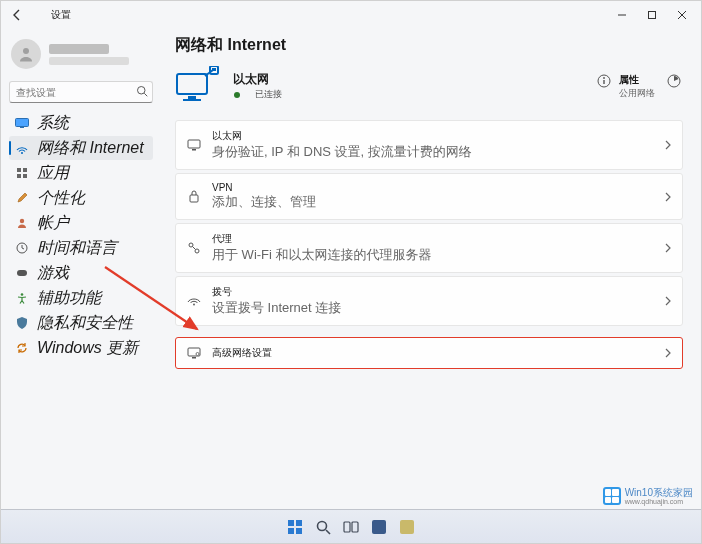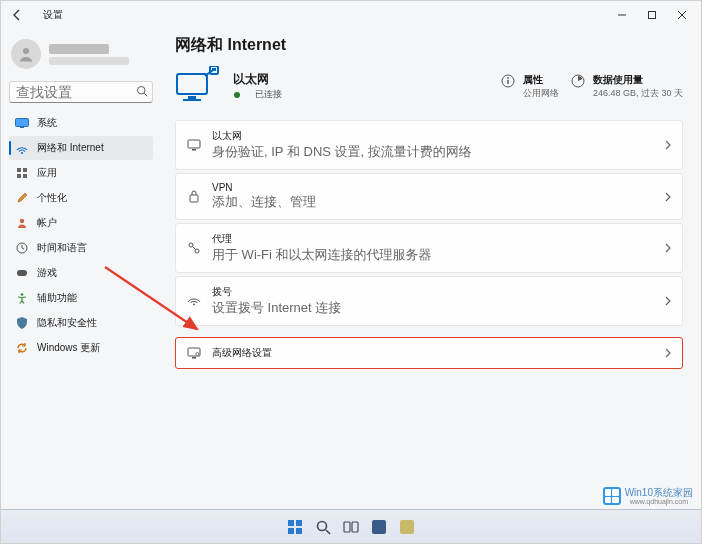--- a/index.html
+++ b/index.html
@@ -24,21 +24,21 @@
     height: 28px;
     display: flex;
     align-items: center;
     padding: 0 4px;
   }
   .back-btn {
     width: 24px; height: 24px;
     display:flex;align-items:center;justify-content:center;
     color:#333;
   }
-  .title-text { margin-left: 14px; font-size: 10px; }
+  .title-text { margin-left: 22px; font-size: 10px; }
   .win-controls { margin-left:auto; display:flex; gap:0; }
   .win-controls div {
     width: 30px; height: 24px;
     display:flex;align-items:center;justify-content:center;
     color:#333;
   }
   .content { display:flex; height: calc(100% - 28px); }
   .sidebar {
     width: 160px;
     padding: 4px 8px 8px 8px;
@@ -65,34 +65,35 @@
   .search-wrap {
     position:relative; margin: 2px 0 8px 0;
   }
   .search-input {
     width:100%; height:22px;
     background:#fcfcfd;
     border:1px solid #d6d6d6;
     border-bottom:1.5px solid #888;
     border-radius:3px;
     padding: 0 22px 0 6px;
-    font-size:14px;
+    font-size:10px;
     outline:none;
   }
   .search-icon-slot {
     position:absolute; right:5px; top:4px; color:#555;
   }
   .nav { display:flex; flex-direction:column; gap:1px; }
   .nav-item {
     display:flex; align-items:center; gap:8px;
     height:24px; padding:0 6px;
     border-radius:3px;
-    font-size:10px;
+    font-size:16px;
     color:#1a1a1a;
     cursor:default;
+    font-style:italic;
   }
   .nav-item.active {
     background:#e7e9ec;
     position:relative;
   }
   .nav-item.active::before {
     content:"";
     position:absolute; left:0; top:5px; bottom:5px; width:2px;
     background:#0067c0;
     border-radius:2px;
@@ -168,21 +169,21 @@
     right:8px; bottom:38px;
     display:flex; align-items:center; gap:4px;
     font-size:10px; color:#3a7cc0;
     opacity:.9;
   }
   .watermark .wm-logo {
     width:18px;height:18px;border-radius:3px;background:#1b8ee6;
     display:grid;grid-template-columns:1fr 1fr;grid-template-rows:1fr 1fr;gap:1px;padding:2px;
   }
   .watermark .wm-logo span{background:#fff;border-radius:1px;}
-  .watermark .wm-text{display:flex;flex-direction:column;line-height:1;text-align:center;}
+  .watermark .wm-text{display:flex;flex-direction:column;line-height:1;}
   .watermark .wm-text small{font-size:7px;color:#777;}
 
   svg { display:block; }
 </style>
 </head>
 <body>
 
 <div class="window">
 
   <div class="titlebar">
@@ -369,24 +370,20 @@
               <p>公用网络</p>
             </div>
           </div>
           <div class="stat">
             <div class="stat-icon">
                 <svg width="14" height="14" viewBox="0 0 14 14">
                   <circle cx="7" cy="7" r="6" fill="none" stroke="#555" stroke-width="1"></circle>
                   <path d="M7 7 L7 2 A5 5 0 0 1 11.5 5 Z" fill="#555"></path>
                 </svg>
               </div>
-            <div class="stat-text">
-              <h3>数据使用量</h3>
-              <p>246.48 GB, 过去 30 天</p>
-            </div>
           </div>
         </div>
       </div>
 
       <div class="card-list">
         <div class="card">
           <span class="card-icon">
               <svg width="14" height="12" viewBox="0 0 14 12">
                 <rect x="1" y="1" width="12" height="8" rx="1" fill="none" stroke="#555" stroke-width="1"></rect>
                 <rect x="5" y="10" width="4" height="1.5" fill="#555"></rect>

